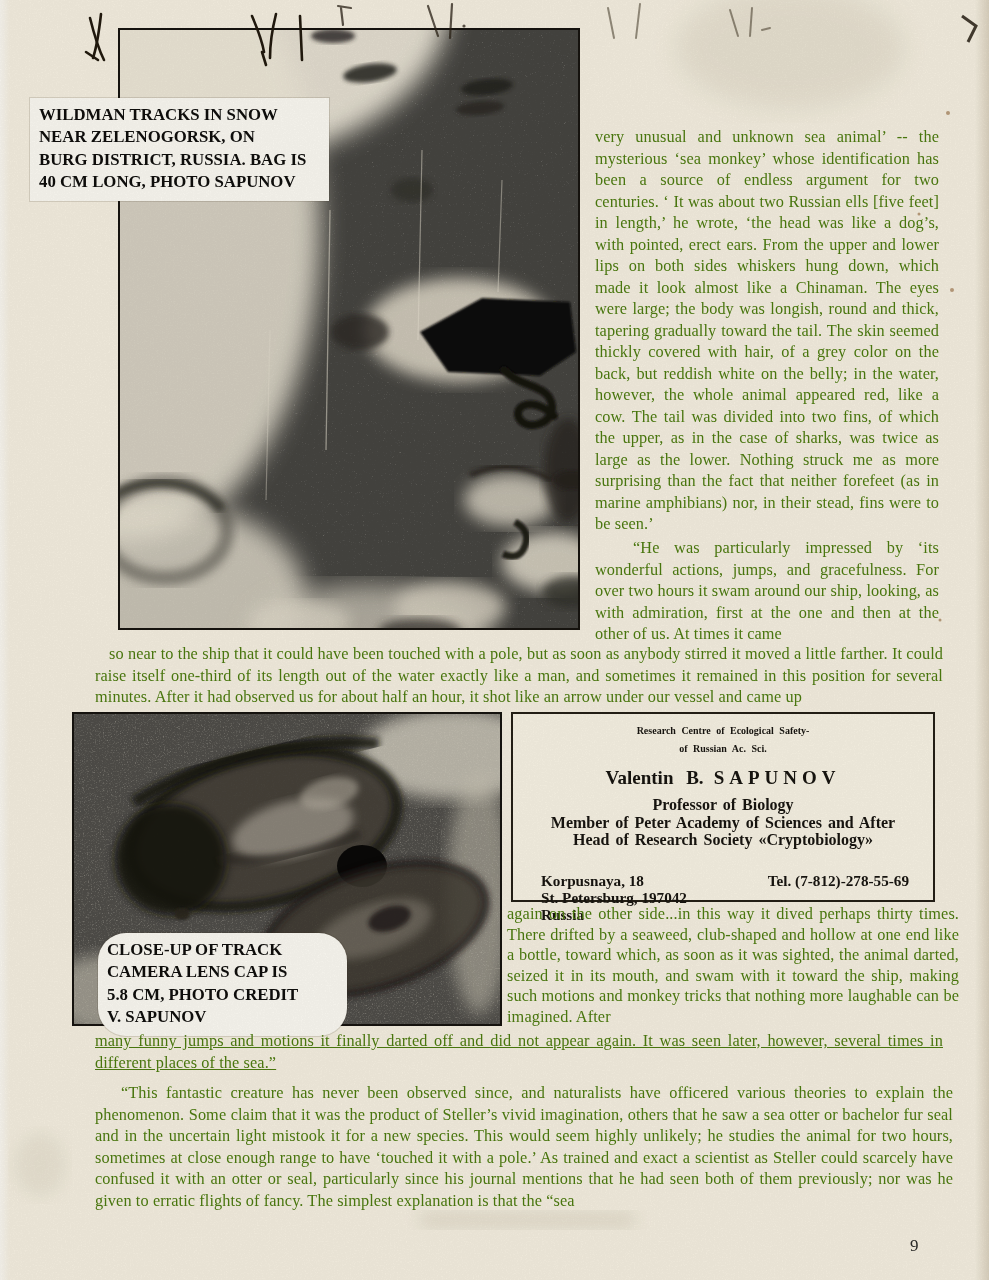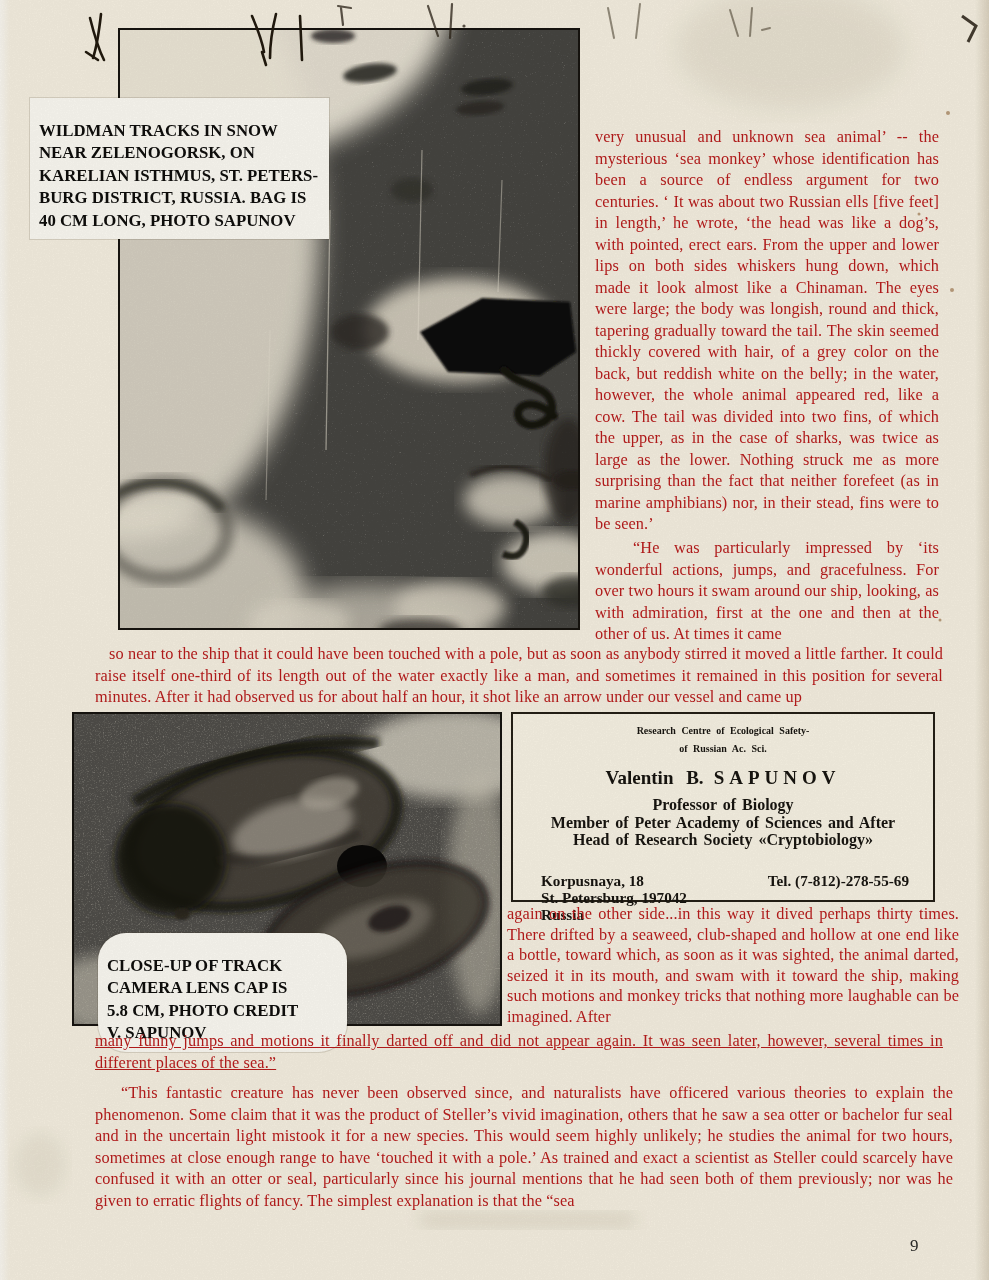--- a/index.html
+++ b/index.html
@@ -5,31 +5,31 @@
   html,body{margin:0;padding:0;}
   body{
     width:989px;height:1280px;position:relative;overflow:hidden;
     background:#f6f0e1;
     font-family:"Liberation Serif","DejaVu Serif",serif;
     color:#1c1c1c;
   }
   .abs{position:absolute;}
   .body-text{
     font-size:16.3px;line-height:21.5px;text-align:justify;
-    color:#b91c1c;letter-spacing:.1px;
+    color:#4d7c0f;letter-spacing:.1px;
   }
   .photo{
     position:absolute;border:2px solid #17140f;box-sizing:border-box;
     background:#8e8c85;
   }
   .photo svg{display:block;}
   .caption{
     position:absolute;background:#fcfaf3;color:#0f0e0c;
     font-weight:bold;font-size:16.8px;line-height:22.4px;
-    padding:22px 8px 7px 9px;box-shadow:0 0 0 1px rgba(60,50,30,.15);
+    padding:6px 8px 7px 9px;box-shadow:0 0 0 1px rgba(60,50,30,.15);
   }
   .card{
     position:absolute;box-sizing:border-box;
     border:2px solid #241f16;background:#f8f3e4;
     text-align:center;padding:8px 10px 4px 10px;
     color:#181510;
   }
   .card .org{font-size:10px;line-height:18px;font-weight:bold;word-spacing:3px;}
   .card .name-row{margin-top:9px;font-size:19px;font-weight:bold;word-spacing:8px;}
   .card .name-last{letter-spacing:5px;margin-left:10px;}
@@ -91,21 +91,20 @@
     <path d="M210,180 L206,420" stroke="#e9e3d3" stroke-width="1.3" opacity="0.55"></path>
     <path d="M302,120 L298,310" stroke="#e9e3d3" stroke-width="1.2" opacity="0.5"></path>
     <path d="M382,150 L378,262" stroke="#e9e3d3" stroke-width="1.2" opacity="0.45"></path>
     <path d="M150,300 L146,470" stroke="#e6e0d0" stroke-width="1.2" opacity="0.4"></path>
   </svg>
 </div>
 
 <div class="caption" style="left:30px;top:98px;width:282px;">
   <div>WILDMAN TRACKS IN SNOW</div>
   <div>NEAR ZELENOGORSK, ON</div>
-  <div>KARELIAN ISTHMUS, ST. PETERS-</div>
   <div>BURG DISTRICT, RUSSIA.  BAG IS</div>
   <div>40 CM LONG, PHOTO SAPUNOV</div>
 </div>
 
 <div class="abs body-text" style="left:595px;top:126px;width:344px;">very unusual and unknown sea animal’ -- the mysterious ‘sea monkey’ whose identification has been a source of endless argument for two centuries.  ‘ It was about two Russian ells [five feet] in length,’ he wrote, ‘the head was like a dog’s, with pointed, erect ears.  From the upper and lower lips on both sides whiskers hung down, which made it look almost like a Chinaman.  The eyes were large; the body was longish, round and thick, tapering gradually toward the tail.  The skin seemed thickly covered with hair, of a grey color on the back, but reddish white on the belly; in the water, however, the whole animal appeared red, like a cow. The tail was divided into two fins, of which the upper, as in the case of sharks, was twice as large as the lower.  Nothing struck me as more surprising than the fact that neither forefeet (as in marine amphibians) nor, in their stead, fins were to be seen.’</div>
 
 <div class="abs body-text indent-lg" style="left:595px;top:537px;width:344px;">“He was particularly impressed by ‘its wonderful actions, jumps, and gracefulness. For over two hours it swam around our ship, looking, as with admiration, first at the one and then at the other of us.  At times it came</div>
 
 <div class="abs body-text indent-sm" style="left:95px;top:643px;width:848px;">so near to the ship that it could have been touched with a pole, but as soon as anybody stirred it moved a little farther.  It could raise itself one-third of its length out of the water exactly like a man, and sometimes it remained in this position for several minutes.  After it had observed us for about half an hour, it shot like an arrow under our vessel and came up</div>
 

